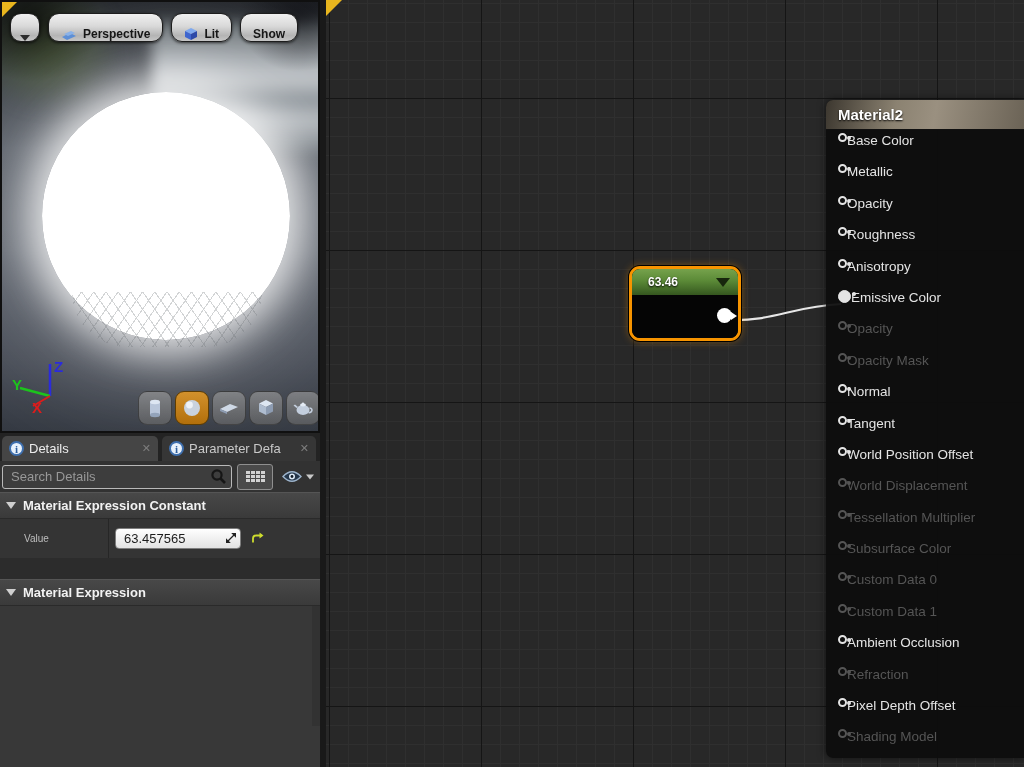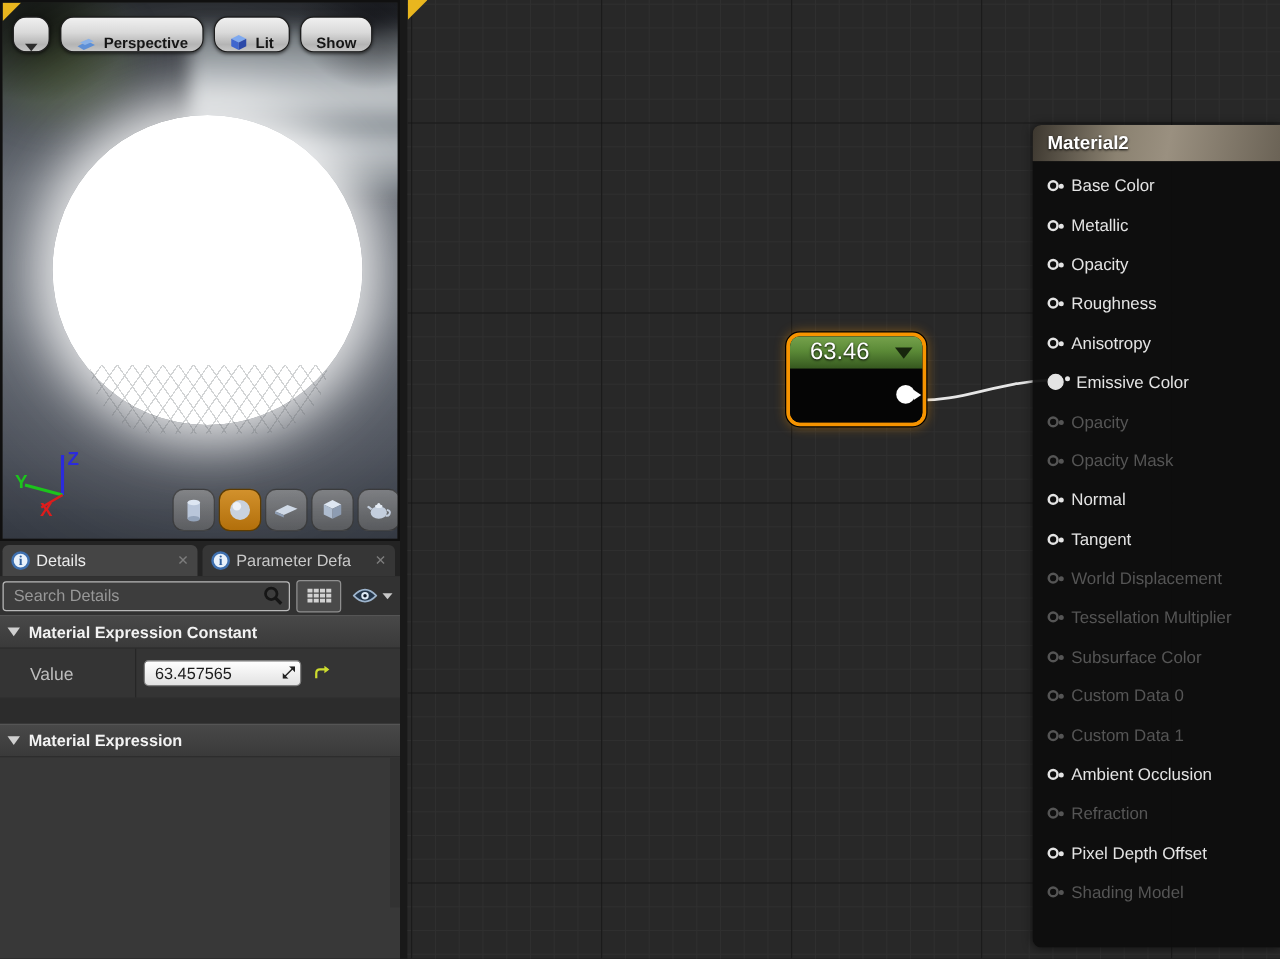--- a/index.html
+++ b/index.html
@@ -85,21 +85,21 @@
 
   
   #details { position:absolute; left:0; top:492px; width:320px; height:275px; background:#383838; }
   .sect-header { height:27px; background:linear-gradient(180deg,#484848,#3a3a3a);
     border-top:1px solid #555; border-bottom:1px solid #2a2a2a;
     display:flex; align-items:center; gap:7px; padding-left:6px;
     color:#f2f2f2; font-weight:bold; font-size:13px; cursor:pointer; }
   .expand-tri { width:0; height:0; border-left:5px solid transparent; border-right:5px solid transparent;
     border-top:7px solid #cfcfcf; }
   .prop-row { display:flex; align-items:center; background:#343434; border-bottom:1px solid #2c2c2c; }
-  .prop-row .label-col { width:108px; padding-left:24px; color:#bdbdbd; font-size:14px; flex:0 0 auto; }
+  .prop-row .label-col { width:108px; padding-left:24px; color:#bdbdbd; font-size:10px; flex:0 0 auto; }
   .prop-row .value-col { flex:1; border-left:1px solid #262626; padding:9px 6px 9px 6px;
     display:flex; align-items:center; gap:9px; }
   .num-field-wrap { position:relative; width:126px; height:21px; }
   .num-field { width:100%; height:100%; background:linear-gradient(180deg,#ffffff,#e2e2e2);
     border:1px solid #7e7e7e; border-radius:4px; color:#1c1c1c; font-size:13px;
     padding:0 20px 0 8px; font-family:"Liberation Sans", sans-serif; outline:none; }
   .drag-arrows { position:absolute; right:5px; top:5px; }
   .desc-field { width:162px; height:19px; background:linear-gradient(180deg,#f4f4f4,#dadada);
     border:1px solid #7e7e7e; border-radius:5px; font-size:13px; color:#1c1c1c; padding:0 6px;
     font-family:"Liberation Sans", sans-serif; outline:none; }
@@ -119,39 +119,39 @@
   .graph-corner { position:absolute; left:0; top:0; width:16px; height:16px; background:#e9b61e;
     clip-path:polygon(0 0,100% 0,0 100%); z-index:4; }
   #wire-svg { position:absolute; left:0; top:0; width:698px; height:767px; pointer-events:none; z-index:2; }
 
   
   #constant-node { position:absolute; left:303px; top:266px; width:112px; height:75px;
     border:3px solid #f79400; border-radius:11px; background:#060606; z-index:3; cursor:pointer;
     box-shadow:0 0 0 1px #000, 0 0 9px rgba(247,148,0,.45); overflow:hidden; }
   .const-header { height:26px; background:linear-gradient(180deg,#76a24c 0%,#5b8a37 45%,#35571f 100%);
     display:flex; align-items:center; padding:0 8px 0 16px; }
-  .const-value { color:#fff; font-weight:normal; font-size:19px; text-shadow:0 1px 2px #000; }
+  .const-value { color:#fff; font-weight:bold; font-size:12px; text-shadow:0 1px 2px #000; }
   .const-tri { margin-left:auto; width:0; height:0; border-left:7px solid transparent;
     border-right:7px solid transparent; border-top:9px solid #17260d; }
   .const-body { position:relative; height:43px; background:#050505; }
   .out-pin { position:absolute; right:6px; top:13px; width:15px; height:15px; background:#fff;
     border-radius:50%; cursor:crosshair; }
   .out-pin::after { content:''; position:absolute; right:-5px; top:4px; width:0; height:0;
     border-top:4px solid transparent; border-bottom:4px solid transparent; border-left:6px solid #fff; }
 
   
   #material-node { position:absolute; left:500px; top:100px; width:198px; height:658px;
     border-radius:7px 0 0 7px; background:rgba(13,13,13,.94); z-index:3;
     box-shadow:0 0 8px rgba(0,0,0,.6); cursor:pointer; }
   .mat-header { height:30px; border-radius:7px 0 0 0;
     background:linear-gradient(100deg,#3c372f 0%,#8b8271 35%,#9a9080 55%,#6b6356 100%);
     border-bottom:1px solid #101010; display:flex; align-items:center; padding-left:12px; }
   .mat-title { color:#fff; font-weight:bold; font-size:15px; text-shadow:0 1px 2px #000; }
   .mat-pins { padding-top:3px; }
-  .pin-row { height:31.4px; display:flex; align-items:center; gap:10px; padding-left:12px; cursor:crosshair; }
+  .pin-row { height:31.4px; display:flex; padding-left:12px; cursor:crosshair; }
   .pin-row.enabled { color:#e4e4e4; }
   .pin-row.disabled { color:#555555; }
   .pin-icon { position:relative; width:9px; height:9px; border:2.5px solid currentColor;
     border-radius:50%; flex:0 0 auto; }
   .pin-icon::after { content:''; position:absolute; right:-6px; top:1px; width:4px; height:4px;
     background:currentColor; border-radius:50%; }
   .pin-row.connected .pin-icon { background:currentColor; width:13px; height:13px; border-width:1px; }
   .pin-label { font-size:13.5px; }
 </style>
 </head>
@@ -377,20 +377,24 @@
         <span class="pin-label">Opacity Mask</span>
       </div>
           <div class="pin-row enabled">
         <span class="pin-icon"></span>
         <span class="pin-label">Normal</span>
       </div>
           <div class="pin-row enabled">
         <span class="pin-icon"></span>
         <span class="pin-label">Tangent</span>
       </div>
+          <div class="pin-row enabled">
+        <span class="pin-icon"></span>
+        <span class="pin-label">World Position Offset</span>
+      </div>
           <div class="pin-row disabled">
         <span class="pin-icon"></span>
         <span class="pin-label">World Displacement</span>
       </div>
           <div class="pin-row disabled">
         <span class="pin-icon"></span>
         <span class="pin-label">Tessellation Multiplier</span>
       </div>
           <div class="pin-row disabled">
         <span class="pin-icon"></span>

